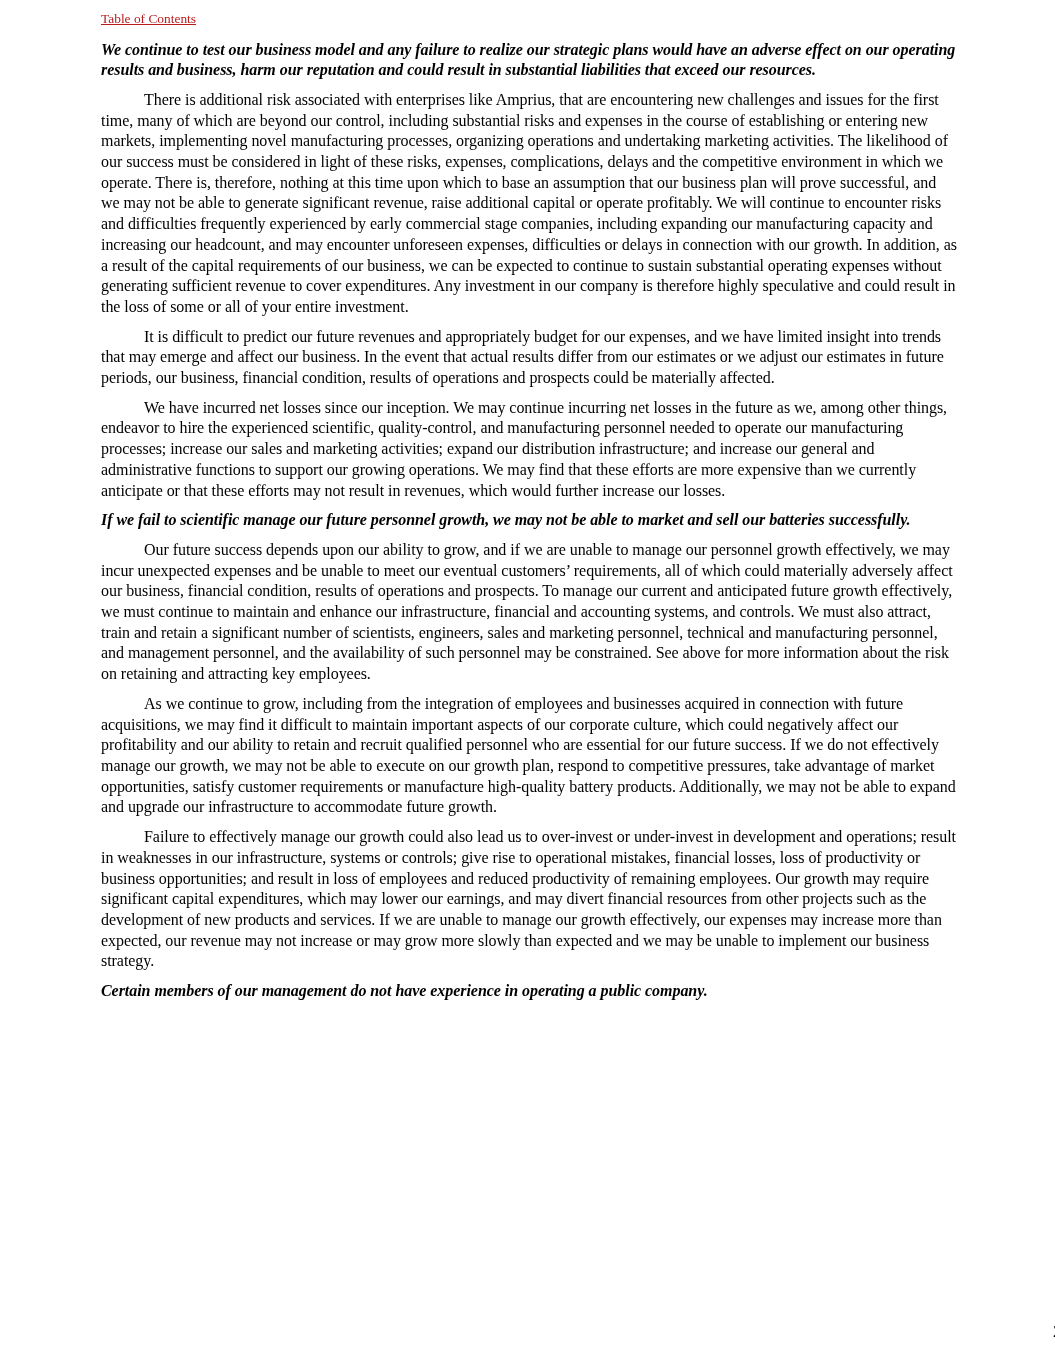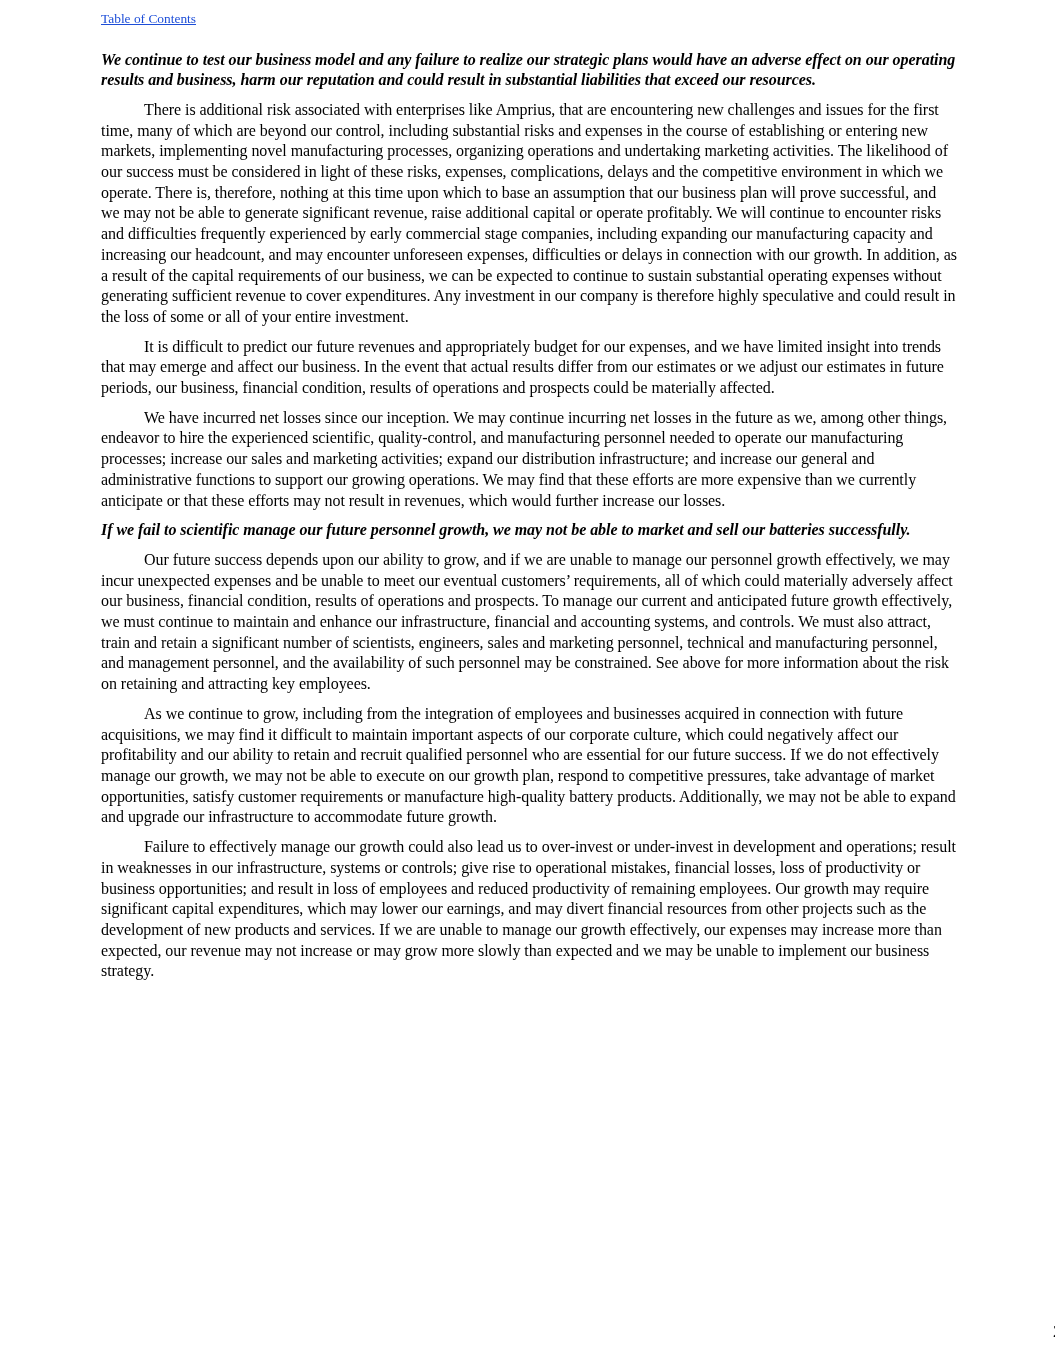--- a/index.html
+++ b/index.html
@@ -18,21 +18,21 @@
     .page {
       position: absolute;
       left: 101px;
       top: 8px;
       width: 856px;
     }
     .nav-links a {
       display: block;
       font-size: 13.4px;
       line-height: 21.5px;
-      color: #1d4ed8;
+      color: #b91c1c;
       text-decoration: underline;
     }
     .heading {
       font-weight: bold;
       font-style: italic;
       font-size: 16px;
       line-height: 20.7px;
       margin: 0;
       letter-spacing: -0.05px;
     }
@@ -56,26 +56,27 @@
     }
   </style>
 </head>
 <body>
 
 <div class="page">
   <div class="nav-links">
     <a href="#">Table of Contents</a>
   </div>
 
-  <p class="heading h1" style="margin-top:20px;">We continue to test our business model and any failure to realize our strategic plans would have an adverse effect on our operating results and business, harm our reputation and could result in substantial liabilities that exceed our resources.</p>
+  <p class="heading h1" style="margin-top:10px;">We continue to test our business model and any failure to realize our strategic plans would have an adverse effect on our operating results and business, harm our reputation and could result in substantial liabilities that exceed our resources.</p>
   <p class="para gap">There is additional risk associated with enterprises like Amprius, that are encountering new challenges and issues for the first time, many of which are beyond our control, including substantial risks and expenses in the course of establishing or entering new markets, implementing novel manufacturing processes, organizing operations and undertaking marketing activities. The likelihood of our success must be considered in light of these risks, expenses, complications, delays and the competitive environment in which we operate. There is, therefore, nothing at this time upon which to base an assumption that our business plan will prove successful, and we may not be able to generate significant revenue, raise additional capital or operate profitably. We will continue to encounter risks and difficulties frequently experienced by early commercial stage companies, including expanding our manufacturing capacity and increasing our headcount, and may encounter unforeseen expenses, difficulties or delays in connection with our growth. In addition, as a result of the capital requirements of our business, we can be expected to continue to sustain substantial operating expenses without generating sufficient revenue to cover expenditures. Any investment in our company is therefore highly speculative and could result in the loss of some or all of your entire investment.</p>
   <p class="para gap">It is difficult to predict our future revenues and appropriately budget for our expenses, and we have limited insight into trends that may emerge and affect our business. In the event that actual results differ from our estimates or we adjust our estimates in future periods, our business, financial condition, results of operations and prospects could be materially affected.</p>
 
   <p class="para gap">We have incurred net losses since our inception. We may continue incurring net losses in the future as we, among other things, endeavor to hire the experienced scientific, quality-control, and manufacturing personnel needed to operate our manufacturing processes; increase our sales and marketing activities; expand our distribution infrastructure; and increase our general and administrative functions to support our growing operations. We may find that these efforts are more expensive than we currently anticipate or that these efforts may not result in revenues, which would further increase our losses.</p>
 
   <p class="heading gap">If we fail to scientific manage our future personnel growth, we may not be able to market and sell our batteries successfully.</p>
   <p class="para gap">Our future success depends upon our ability to grow, and if we are unable to manage our personnel growth effectively, we may incur unexpected expenses and be unable to meet our eventual customers’ requirements, all of which could materially adversely affect our business, financial condition, results of operations and prospects. To manage our current and anticipated future growth effectively, we must continue to maintain and enhance our infrastructure, financial and accounting systems, and controls. We must also attract, train and retain a significant number of scientists, engineers, sales and marketing personnel, technical and manufacturing personnel, and management personnel, and the availability of such personnel may be constrained. See above for more information about the risk on retaining and attracting key employees.</p>
   <p class="para gap">As we continue to grow, including from the integration of employees and businesses acquired in connection with future acquisitions, we may find it difficult to maintain important aspects of our corporate culture, which could negatively affect our profitability and our ability to retain and recruit qualified personnel who are essential for our future success. If we do not effectively manage our growth, we may not be able to execute on our growth plan, respond to competitive pressures, take advantage of market opportunities, satisfy customer requirements or manufacture high-quality battery products. Additionally, we may not be able to expand and upgrade our infrastructure to accommodate future growth.</p>
   <p class="para gap">Failure to effectively manage our growth could also lead us to over-invest or under-invest in development and operations; result in weaknesses in our infrastructure, systems or controls; give rise to operational mistakes, financial losses, loss of productivity or business opportunities; and result in loss of employees and reduced productivity of remaining employees. Our growth may require significant capital expenditures, which may lower our earnings, and may divert financial resources from other projects such as the development of new products and services. If we are unable to manage our growth effectively, our expenses may increase more than expected, our revenue may not increase or may grow more slowly than expected and we may be unable to implement our business strategy.</p>
 
+  <p class="heading gap">Certain members of our management do not have experience in operating a public company.</p>
 </div>
 
 <div class="footer">28</div>
 
 </body></html>

